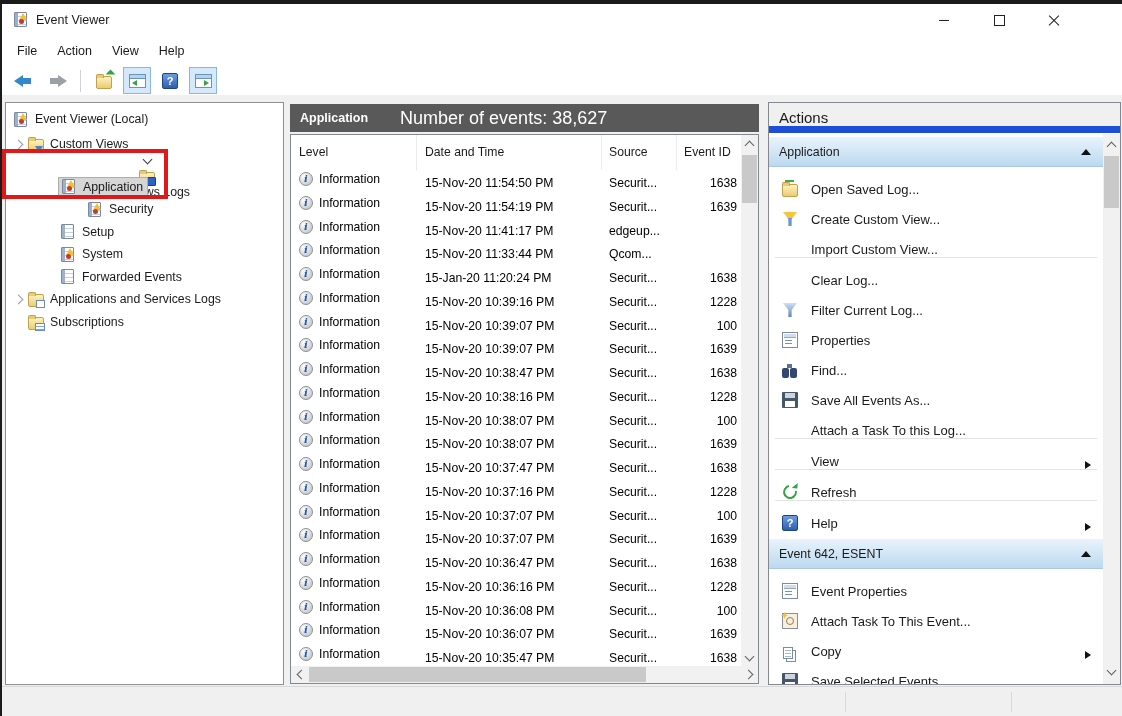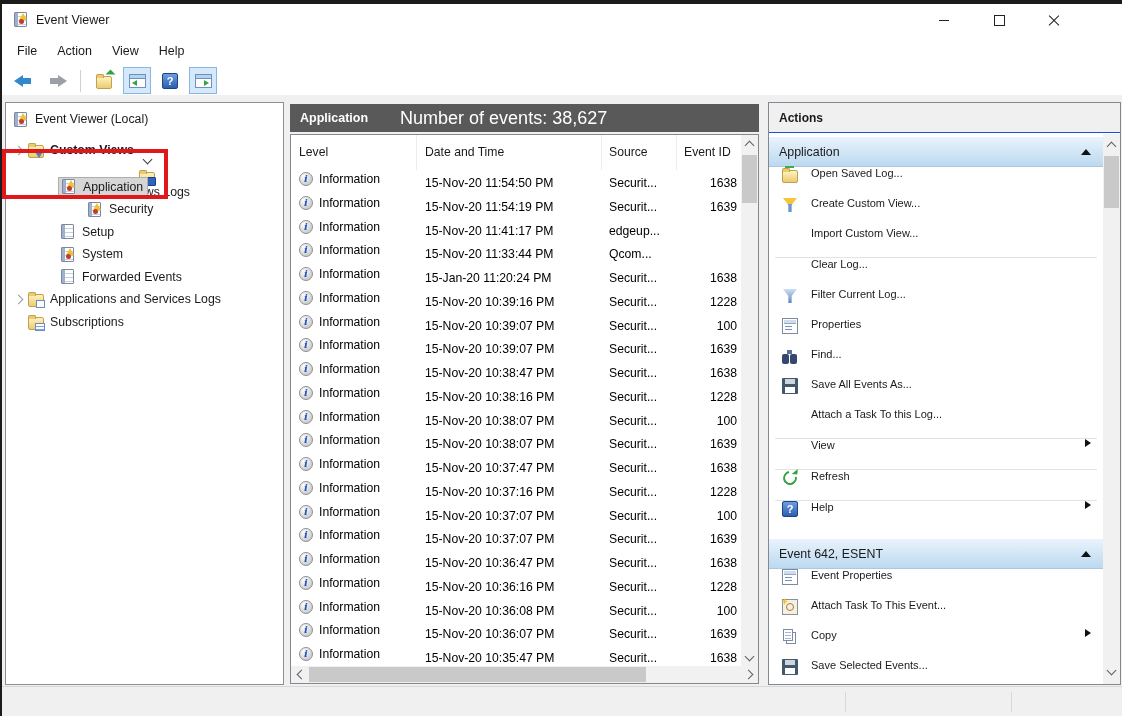--- a/index.html
+++ b/index.html
@@ -53,29 +53,29 @@
   .sb-btn{position:absolute;width:17px;height:17px;display:flex;align-items:center;justify-content:center;background:#f1f1f1}
   .vsb-thumb{position:absolute;left:1px;right:1px;background:#c9c9c9}
   .hsb-thumb{position:absolute;top:1px;bottom:1px;background:#c9c9c9}
   .chv{display:inline-block;width:6px;height:6px;border-right:1.5px solid #5f5f5f;border-bottom:1.5px solid #5f5f5f}
   .chv.up{transform:rotate(-135deg);margin-top:3px}.chv.down{transform:rotate(45deg);margin-bottom:3px}
   .chv.left{transform:rotate(135deg);margin-left:3px}.chv.right{transform:rotate(-45deg);margin-right:3px}
   .chv.dim{border-color:#9a9a9a;border-width:1.2px}
   .chv.dark{border-color:#3c3c3c;border-width:1.8px}
   
   .actions-panel{position:absolute;left:768px;top:102px;width:353px;height:583px;background:#fff;border:1px solid #828790;box-sizing:border-box}
-  .actions-title{position:absolute;left:0;top:0;right:0;height:30px;background:#f0f0f0;border-bottom:1px solid #1d4ed8;font-weight:bold;font-size:12px;line-height:30px;padding-left:10px;box-sizing:border-box}
+  .actions-title{position:absolute;left:0;top:0;right:0;height:30px;background:#f0f0f0;border-bottom:7px solid #1d4ed8;font-weight:normal;font-size:15px;line-height:30px;padding-left:10px;box-sizing:border-box}
   .actions-body{position:absolute;left:0;top:31px;right:17px;bottom:0;overflow:hidden;padding-top:3px}
   .sec-hdr{position:relative;height:30px;display:flex;align-items:center;background:linear-gradient(#e9f3fc,#bcd9f0);border-bottom:1px solid #a8c8e4;box-sizing:border-box}
   .sec-hdr:not(:first-child){margin-top:8px}
   .sec-label{font-size:12.4px;padding-left:10px}
   .collapse{margin-left:auto;margin-right:12px;display:flex}
   .tri-up{width:0;height:0;border-left:5px solid transparent;border-right:5px solid transparent;border-bottom:6px solid #111}
   .tri-right{width:0;height:0;border-top:4.5px solid transparent;border-bottom:4.5px solid transparent;border-left:6px solid #111;margin-left:auto;margin-right:12px;flex:none}
-  .act-item{height:30px;display:flex;align-items:flex-start;padding-left:10px;font-size:11px}
+  .act-item{height:30px;display:flex;align-items:flex-end;padding-left:10px;font-size:13px}
   .act-ic{width:22px;display:flex;justify-content:center;flex:none}
   .act-label{margin-left:10px;white-space:nowrap}
   .act-sep{height:1px;background:#e3e3e3;margin:0 6px}
   .asb{position:absolute;right:0;top:31px;bottom:0;width:17px;background:#f1f1f1}
   
   .ic{position:relative;display:inline-block;width:16px;height:16px;flex:none;box-sizing:border-box}
   .ic-folder-filter,.ic-folder-logs,.ic-folder-apps,.ic-subscriptions,.ic-export-folder,.ic-open-folder{
     background:linear-gradient(#fdf3c0,#eccb70);border:1px solid #c2a04e;border-radius:2px;height:13px;margin-top:3px}
   .ic-folder-filter::before,.ic-folder-logs::before,.ic-folder-apps::before,.ic-subscriptions::before,.ic-export-folder::before,.ic-open-folder::before{
     content:"";position:absolute;top:-3px;left:-1px;width:6px;height:3px;background:#eccb70;border:1px solid #c2a04e;border-bottom:none;border-radius:2px 2px 0 0}
@@ -173,21 +173,21 @@
     </div>
 
   <div class="workspace"></div>
 
   <div class="tree-panel">
     <div>
         <div class="tree-row lvl0" style="top: 5px;">
           <span class="ic ic-event-viewer"></span>
           <span class="tree-label">Event Viewer (Local)</span>
         </div>
-        <div class="tree-row lvl1" style="top: 36px; font-weight: bold;">
+        <div class="tree-row lvl1" style="top: 30px;">
           <span class="tree-chev">
             <span class="chv right dim"></span>
           </span>
           <span class="ic ic-folder-filter"></span>
           <span class="tree-label">Custom Views</span>
         </div>
         <div class="tree-row lvl1" style="top: 50px; flex-direction: column;">
           <span class="tree-chev">
             <span class="chv down dark"></span>
           </span>

